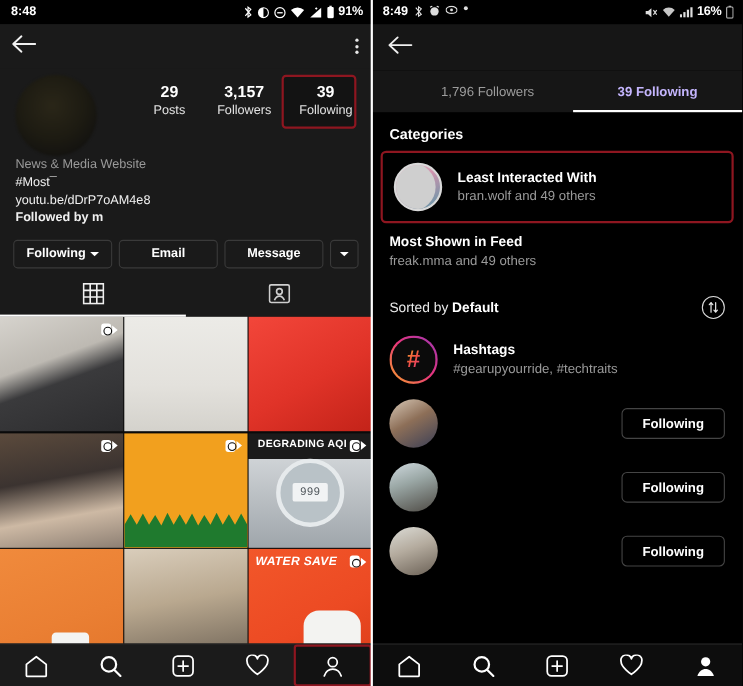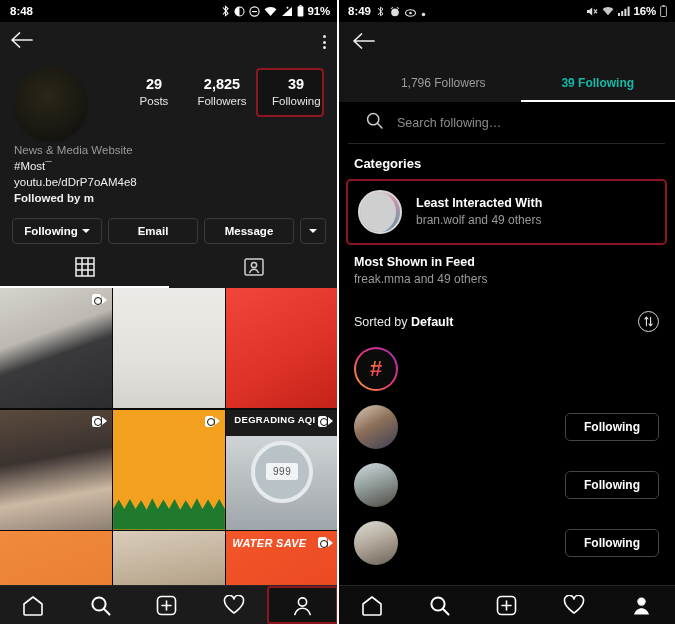--- a/index.html
+++ b/index.html
@@ -17,21 +17,21 @@
 
   
   .statusbar {
     height: 22px; background: #000; color: #fff;
     display: flex; align-items: center; justify-content: space-between;
     padding: 0 8px 0 10px; font-size: 11.5px; font-weight: bold;
   }
   .statusbar .sb-right { display: flex; align-items: center; gap: 4px; }
   .sb-ico { display: inline-flex; align-items: center; }
   .sb-pct { font-size: 11.5px; font-weight: bold; letter-spacing: -.2px; }
-  .sb-left-icons { display:flex; align-items:flex-end; gap:5px; }
+  .sb-left-icons { display:flex; align-items:flex-start; gap:5px; }
 
   
   .topbar {
     height: 40px; display: flex; align-items: center;
     justify-content: space-between; padding: 0 12px 0 10px;
     background: #1a1a1a;
   }
   .kebab { display: flex; flex-direction: column; gap: 2.5px; align-items: center; }
   .kebab i { width: 3px; height: 3px; background: #e8e8e8; border-radius: 50%; display:block; }
 
@@ -64,21 +64,21 @@
   .btn.small { flex: 0 0 26px; }
   .chev { width:0;height:0;border-left:4px solid transparent;border-right:4px solid transparent;border-top:4.5px solid #fff; }
 
   .tabs-icons { display: flex; height: 34px; margin-top: 8px; }
   .tabs-icons > div { flex: 1; display: flex; align-items: center; justify-content: center; }
   .tab-underline { height: 2px; display: flex; }
   .tab-underline i { flex: 1; display: block; }
   .tab-underline i.on { background: #fff; }
 
   .grid { display: grid; grid-template-columns: repeat(3, 1fr); gap: 1.5px; background: #0a0a0a; }
-  .cell { position: relative; height: 120px; overflow: hidden; }
+  .cell { position: relative; height: 104px; overflow: hidden; }
   .reel-badge {
     position: absolute; top: 5px; right: 5px; width: 15px; height: 13px;
     display:flex;align-items:center;justify-content:center;
   }
   .reel-badge .body { width: 11px; height: 11px; background: #fff; border-radius: 2.5px; position: relative; }
   .reel-badge .body::after{content:"";position:absolute;left:2.5px;top:2.5px;width:6px;height:6px;border:1.5px solid #111;border-radius:50%;}
   .reel-badge .tri { width:0;height:0;border-top:4px solid transparent;border-bottom:4px solid transparent;border-left:5px solid #fff;margin-left:1px;}
   .cell-label {
     position: absolute; color: #fff; font-weight: bold; font-size: 9.5px; letter-spacing:.3px;
   }
@@ -111,21 +111,21 @@
   }
   .bottomnav.dark { background: #0d0d0d; }
   .navitem { flex: 1; display: flex; align-items: center; justify-content: center; height: 100%; }
   .navitem.hl { border: 2.5px solid #8e1620; border-radius: 3px; background:#121212; }
 
   
   .r-topbar { height: 42px; display: flex; align-items: center; padding: 0 14px; background: #161616; }
   .r-tabs { display: flex; height: 38px; background: #161616; padding-left: 28px; }
   .r-tab { flex: 1; display: flex; align-items: center; justify-content: center;
            font-size: 12px; color: #9d9d9d; position: relative; }
-  .r-tab.active { color: #14b8a6; font-weight: bold; }
+  .r-tab.active { color: #c4b5fd; font-weight: bold; }
   .r-tab.active::after { content:""; position:absolute; left:0; right:0; bottom:0; height:2px; background:#fff; }
 
   .search { height: 42px; display: flex; align-items: center; gap: 14px; padding: 0 18px;
             background: #000; border-bottom: 1px solid #272727; margin: 0 10px; }
   .search .ph { color: #8d8d8d; font-size: 12.5px; }
 
   .sec-title { color: #fff; font-size: 13px; font-weight: bold; padding: 12px 16px 8px 16px; }
 
   .cat-row { display: flex; align-items: center; gap: 14px; padding: 9px 16px; }
   .cat-row.hl { border: 2.5px solid #8e1620; border-radius: 5px; margin: 0 8px; padding: 9px 10px; }
@@ -228,21 +228,21 @@
     </div>
 
     <div class="profile-row">
       <div class="avatar-big"></div>
       <div class="stats">
         <div class="stat">
           <div class="num">29</div>
           <div class="lbl">Posts</div>
         </div>
         <div class="stat">
-          <div class="num">2,825</div>
+          <div class="num">3,157</div>
           <div class="lbl">Followers</div>
         </div>
         <div class="stat hl">
           <div class="num">39</div>
           <div class="lbl">Following</div>
         </div>
       </div>
     </div>
 
     <div class="bio">
@@ -436,29 +436,20 @@
             <path d="M9.5 2L2 9l7.5 7M2 9h20" stroke="#f0f0f0" stroke-width="1.7" fill="none" stroke-linecap="round" stroke-linejoin="round"></path>
           </svg>
       </span>
     </div>
 
     <div class="r-tabs">
       <div class="r-tab">1,796 Followers</div>
       <div class="r-tab active">39 Following</div>
     </div>
 
-    <div class="search">
-      <span>
-        <svg width="17" height="17" viewBox="0 0 17 17">
-            <circle cx="7.2" cy="7.2" r="5.6" stroke="#cfcfcf" stroke-width="1.5" fill="none"></circle>
-            <path d="M11.3 11.3L16 16" stroke="#cfcfcf" stroke-width="1.5" stroke-linecap="round"></path>
-          </svg>
-      </span>
-      <span class="ph">Search following…</span>
-    </div>
 
     <div class="sec-title">Categories</div>
 
     <div class="cat-row hl">
       <div class="cat-av stack av-p1"></div>
       <div class="cat-txt">
         <div class="t1">Least Interacted With</div>
         <div class="t2">bran.wolf and 49 others</div>
       </div>
     </div>
@@ -478,20 +469,24 @@
         <svg width="11" height="11" viewBox="0 0 11 11">
             <path d="M3.4 1.2v8.6M3.4 1.2L1.8 3M3.4 1.2L5 3M7.6 9.8V1.2M7.6 9.8L6 8M7.6 9.8L9.2 8" stroke="#e8e8e8" stroke-width="1.1" fill="none" stroke-linecap="round"></path>
           </svg>
       </div>
     </div>
 
     <div class="u-row">
       <div class="u-av hash">
           <span>#</span>
         </div>
+      <div class="u-txt">
+        <div class="n1">Hashtags</div>
+        <div class="n2">#gearupyourride, #techtraits</div>
+      </div>
     </div>
 
     <div class="u-row">
       <div class="u-av p1"></div>
       <div class="u-txt">
         <div class="n1"></div>
         <div class="n2"></div>
       </div>
       <div class="follow-btn">Following</div>
     </div>

